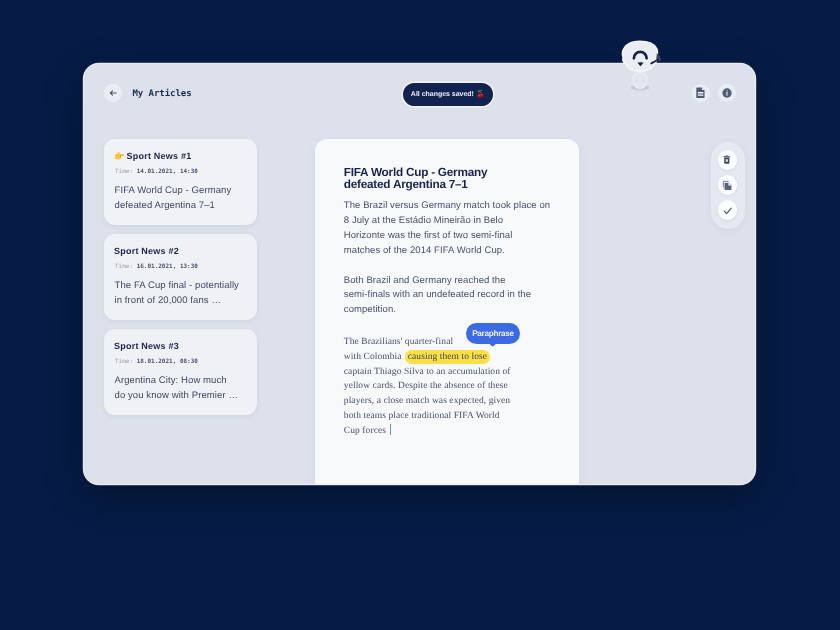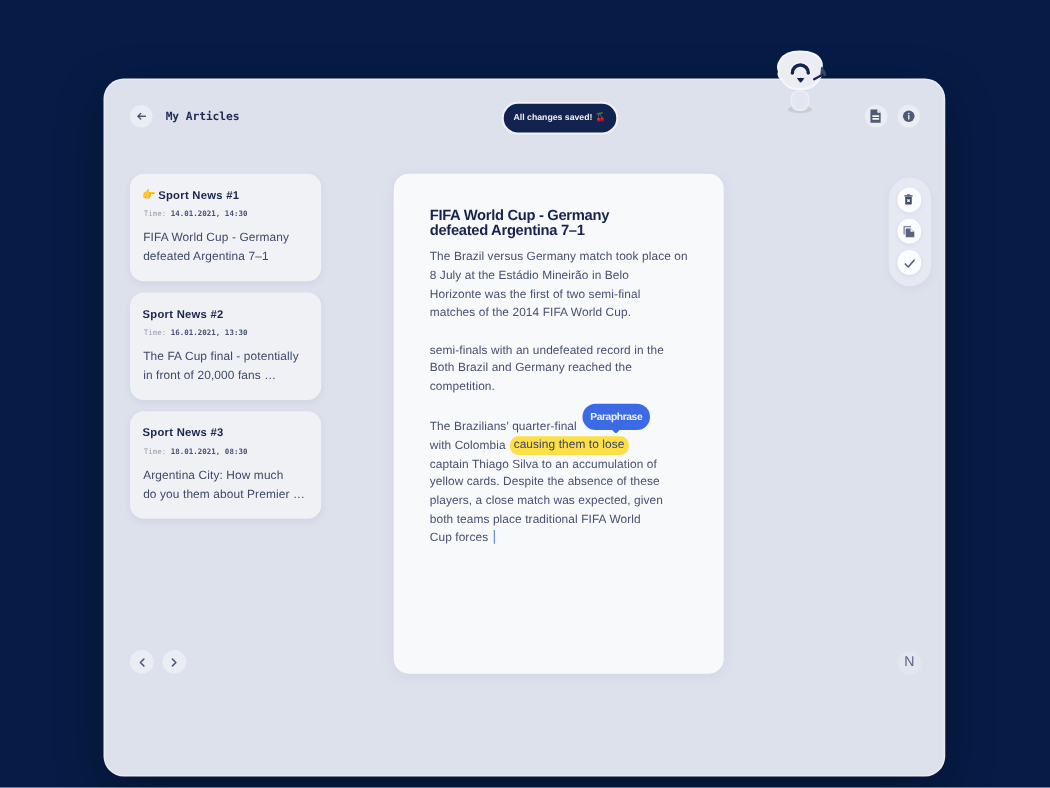--- a/index.html
+++ b/index.html
@@ -1,18 +1,18 @@
 <!DOCTYPE html>
 <html><head>
 <meta charset="utf-8">
 <style>
   html,body{margin:0;padding:0;}
   body{width:840px;height:630px;background:#061c46;font-family:"Liberation Sans",sans-serif;overflow:hidden;position:relative;-webkit-font-smoothing:antialiased;text-rendering:geometricPrecision;}
 
-  .app{position:absolute;left:84px;top:64px;width:671px;height:556px;background:#dde1ec;border-radius:15px;overflow:hidden;box-shadow:0 0 0 1.2px #e9ebf3, 0 12px 40px rgba(0,0,0,0.33);}
+  .app{position:absolute;left:84px;top:64px;width:671px;height:420px;background:#dde1ec;border-radius:15px;overflow:hidden;box-shadow:0 0 0 1.2px #e9ebf3, 0 12px 40px rgba(0,0,0,0.33);}
 
   
   .hdr{position:absolute;left:0;top:0;width:671px;height:60px;}
   .circ-btn{position:absolute;border-radius:50%;background:#eaedf4;display:flex;align-items:center;justify-content:center;}
   .back-btn{left:20px;top:20px;width:18px;height:18px;}
   .hdr-title{position:absolute;left:132.5px;top:88.5px;font-family:"DejaVu Sans Mono",monospace;font-size:9.0px;color:#202e54;letter-spacing:-0.05px;font-weight:700;}
 
   .saved{position:absolute;left:403px;top:83px;width:90px;height:22.5px;border-radius:11.5px;background:#12234f;color:#eef0f6;font-size:7px;font-weight:700;display:flex;align-items:center;justify-content:center;gap:2.5px;letter-spacing:-0.02px;box-shadow:0 0 0 1.6px #f2f3f8;}
   .saved .em2{font-size:7px;}
 
@@ -31,21 +31,21 @@
   .news .tval{color:#475071;font-weight:700;}
   .news .ex{position:absolute;left:10.5px;top:44px;margin:0;font-size:9.5px;line-height:15.6px;color:#3d4767;letter-spacing:0.1px;}
   .news .ex span{display:block;white-space:pre;}
 
   
   .doc{position:absolute;left:231px;top:75px;width:264px;height:400px;background:#f8f9fb;border-radius:12px;box-sizing:border-box;box-shadow:0 3px 10px rgba(120,135,175,0.10);}
   .doc .inner{position:absolute;left:28.8px;top:0px;width:212px;}
   .doc h1{margin:0;padding-top:27px;font-size:11.8px;font-weight:700;line-height:12.2px;letter-spacing:-0.25px;color:#17234c;}
   .doc p{margin:0;padding-top:9px;font-size:9.5px;line-height:14.7px;color:#464f6e;letter-spacing:0.08px;}
   .doc p.gap{padding-top:15.5px;}
-  .doc p.gap2{padding-top:17.5px;}
+  .doc p.gap2{padding-top:17.5px;font-family:Liberation Serif, serif;}
   .ln{display:block;white-space:pre;}
   .caret{display:inline-block;width:1px;height:11px;background:#6d8de0;vertical-align:-2px;margin-left:4px;}
 
   .hl{background:#fde047;border-radius:6.5px;padding:1.8px 3.2px;margin:0 0.5px;color:#39415c;}
   .tipwrap{position:absolute;left:463px;top:320px;width:60px;height:30px;}
   .tip{position:absolute;left:3px;top:3px;width:54px;height:21px;border-radius:10.5px;background:#3c6ae5;color:#eef1fb;font-size:8.2px;font-weight:700;display:flex;align-items:center;justify-content:center;letter-spacing:-0.3px;}
   .tiparrow{position:absolute;left:27.3px;top:21.2px;width:5.4px;height:5.4px;background:#3c6ae5;transform:rotate(45deg);border-radius:1.4px;}
 
   
   .rail{position:absolute;left:627px;top:77.5px;width:34px;height:87px;border-radius:17px;background:#e6e9f2;box-shadow:0 2px 6px rgba(120,135,175,0.10);}
@@ -106,40 +106,40 @@
         <div class="ex">
           <span>The FA Cup final - potentially</span>
           <span>in front of 20,000 fans …</span>
         </div>
       </div>
       <div class="news">
         <h4>Sport News #3</h4>
         <div class="tm"><span class="tlbl">Time: </span><span class="tval">18.01.2021, 08:30</span></div>
         <div class="ex">
           <span>Argentina City: How much</span>
-          <span>do you them about Premier …</span>
+          <span>do you know with Premier …</span>
         </div>
       </div>
     </div>
 
   <div class="doc">
    <div class="inner">
     <h1>
           <span class="ln">FIFA World Cup - Germany</span>
           <span class="ln">defeated Argentina 7–1</span>
         </h1>
     <p>
           <span class="ln">The Brazil versus Germany match took place on</span>
           <span class="ln">8 July at the Estádio Mineirão in Belo</span>
           <span class="ln">Horizonte was the first of two semi-final</span>
           <span class="ln">matches of the 2014 FIFA World Cup.</span>
         </p>
     <p class="gap">
+          <span class="ln">Both Brazil and Germany reached the</span>
           <span class="ln">semi-finals with an undefeated record in the</span>
-          <span class="ln">Both Brazil and Germany reached the</span>
           <span class="ln">competition.</span>
         </p>
     <p class="gap gap2">
           <span class="ln">The Brazilians' quarter-final</span>
           <span class="ln">with Colombia <span class="hl">causing them to lose</span></span>
           <span class="ln">captain Thiago Silva to an accumulation of</span>
           <span class="ln">yellow cards. Despite the absence of these</span>
           <span class="ln">players, a close match was expected, given</span>
           <span class="ln">both teams place traditional FIFA World</span>
           <span class="ln">Cup forces<span class="caret"></span></span>

